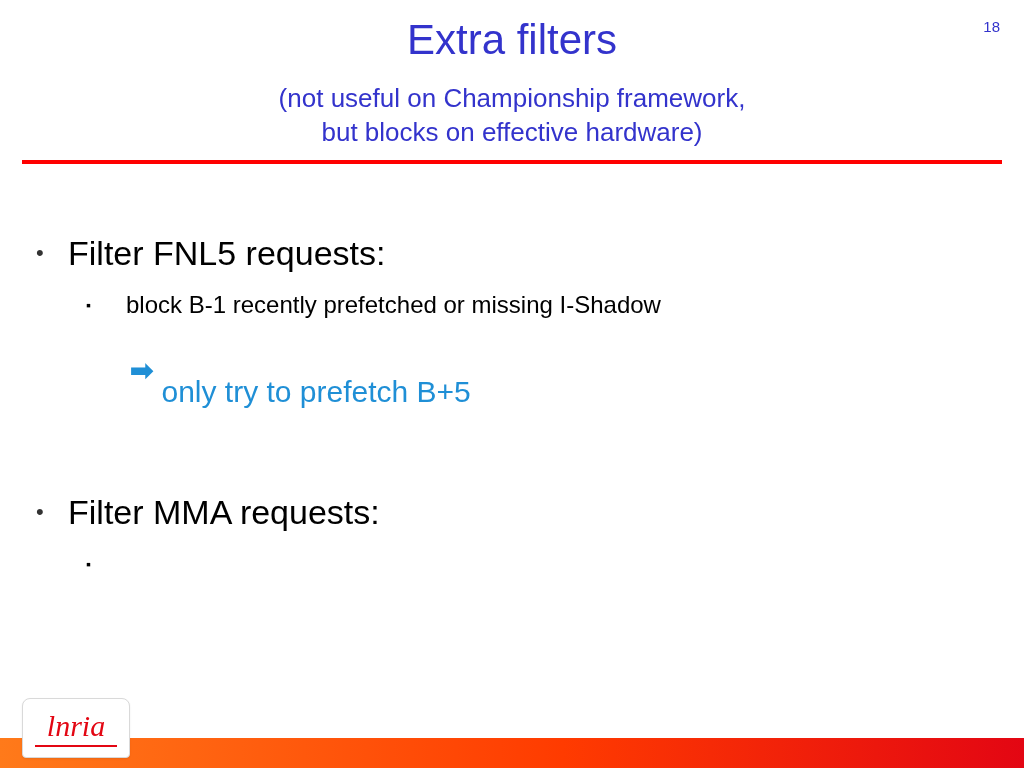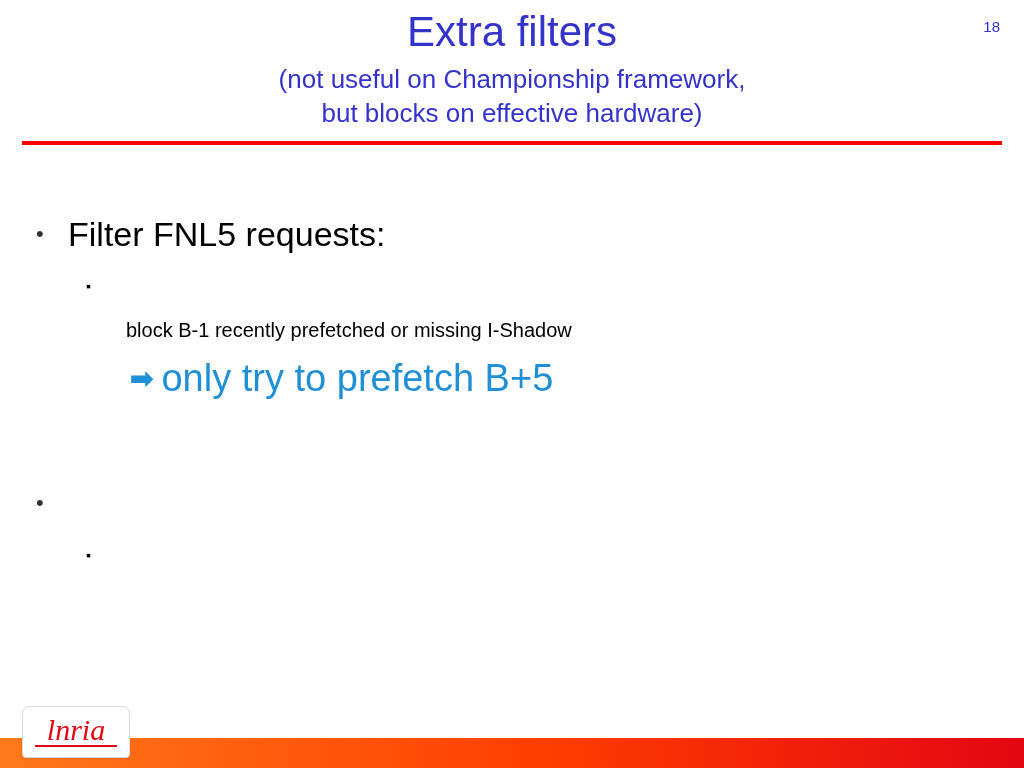--- a/index.html
+++ b/index.html
@@ -1,37 +1,37 @@
 <!DOCTYPE html>
 <html><head>
 <meta charset="utf-8">
 <style>
   * { margin: 0; padding: 0; box-sizing: border-box; }
   html, body { width: 1024px; height: 768px; font-family: Arial, Helvetica, sans-serif; background: #fff; overflow: hidden; }
   .slide { position: relative; width: 1024px; height: 768px; }
   .page-number { position: absolute; top: 18px; right: 24px; color: #3333cc; font-size: 15px; text-align: right; }
-  .header { text-align: center; padding-top: 8px; }
+  .header { text-align: center; padding-top: 16px; }
   .title { color: #3333cc; font-size: 42px; font-weight: 400; }
-  .subtitle { color: #3333cc; font-size: 26px; font-weight: 400; margin-top: 7px; line-height: 1.3; }
+  .subtitle { color: #3333cc; font-size: 26px; font-weight: 400; margin-top: 18px; line-height: 1.3; }
   .red-rule { border: none; border-top: 4px solid #ff0000; margin: 10px 22px 0 22px; }
   .content { padding: 70px 10px 0 30px; }
   .bullet-l1 { display: flex; align-items: flex-start; margin-top: 28px; }
   .bullet-l1:first-child { margin-top: 0; }
   .bullet-l1 .dot { color: #333; font-size: 22px; line-height: 38px; width: 38px; flex: 0 0 38px; text-align: left; padding-left: 6px; }
   .bullet-l1 .txt { color: #000; font-size: 34px; line-height: 38px; }
   .bullet-l2 { display: flex; align-items: flex-start; margin-top: 14px; padding-left: 50px; }
   .bullet-l2 .square { color: #000; font-size: 14px; line-height: 38px; width: 46px; flex: 0 0 46px; text-align: left; padding-left: 6px; }
-  .bullet-l2 .txt { color: #000; font-size: 20px; line-height: 38px; margin-top: 44px; }
+  .bullet-l2 .txt { color: #000; font-size: 24px; line-height: 38px; }
   .arrow-line { display: flex; align-items: center; margin-top: 8px; padding-left: 100px; }
   .arrow { color: #1f8fd6; font-size: 28px; margin-right: 8px; font-weight: bold; }
-  .arrow-txt { color: #1f8fd6; font-size: 38px; }
+  .arrow-txt { color: #1f8fd6; font-size: 30px; margin-top: 43px; }
   .gap { height: 56px; }
   .footer { position: absolute; left: 0; right: 0; bottom: 0; height: 56px; }
   .footer-bar { position: absolute; left: 0; right: 0; bottom: 0; height: 30px; background: linear-gradient(90deg, #ff7a1a 0%, #ff3b00 55%, #e30613 100%); }
-  .logo-box { position: absolute; left: 22px; bottom: 10px; width: 108px; height: 52px; background: #fff; border: 1px solid #d9d9d9; border-radius: 8px 8px 4px 4px; box-shadow: 0 1px 2px rgba(0,0,0,0.08); display: flex; align-items: center; justify-content: center; }
+  .logo-box { position: absolute; left: 22px; bottom: 10px; width: 108px; height: 60px; background: #fff; border: 1px solid #d9d9d9; border-radius: 8px 8px 4px 4px; box-shadow: 0 1px 2px rgba(0,0,0,0.08); display: flex; align-items: center; justify-content: center; }
   .logo-text { font-family: "Brush Script MT", "Segoe Script", cursive; color: #e30613; font-size: 30px; font-style: italic; transform: translateY(-2px); }
   .logo-underline { position: absolute; left: 12px; right: 12px; bottom: 10px; height: 2px; background: #e30613; }
 </style>
 </head>
 <body>
 
 <div class="slide">
   <div class="page-number">18</div>
 
   <div class="header">
@@ -54,20 +54,21 @@
     </div>
     <div class="arrow-line">
       <span class="arrow">➡</span>
       <span class="arrow-txt">only try to prefetch B+5</span>
     </div>
 
     <div class="gap"></div>
 
     <div class="bullet-l1">
       <div class="dot">•</div>
+      <div class="txt">Filter MMA requests:</div>
     </div>
     <div class="bullet-l2">
       <div class="square">▪</div>
     </div>
   </div>
 
   <div class="footer">
     <div class="footer-bar"></div>
     <div class="logo-box">
       <span class="logo-text">lnria</span>

